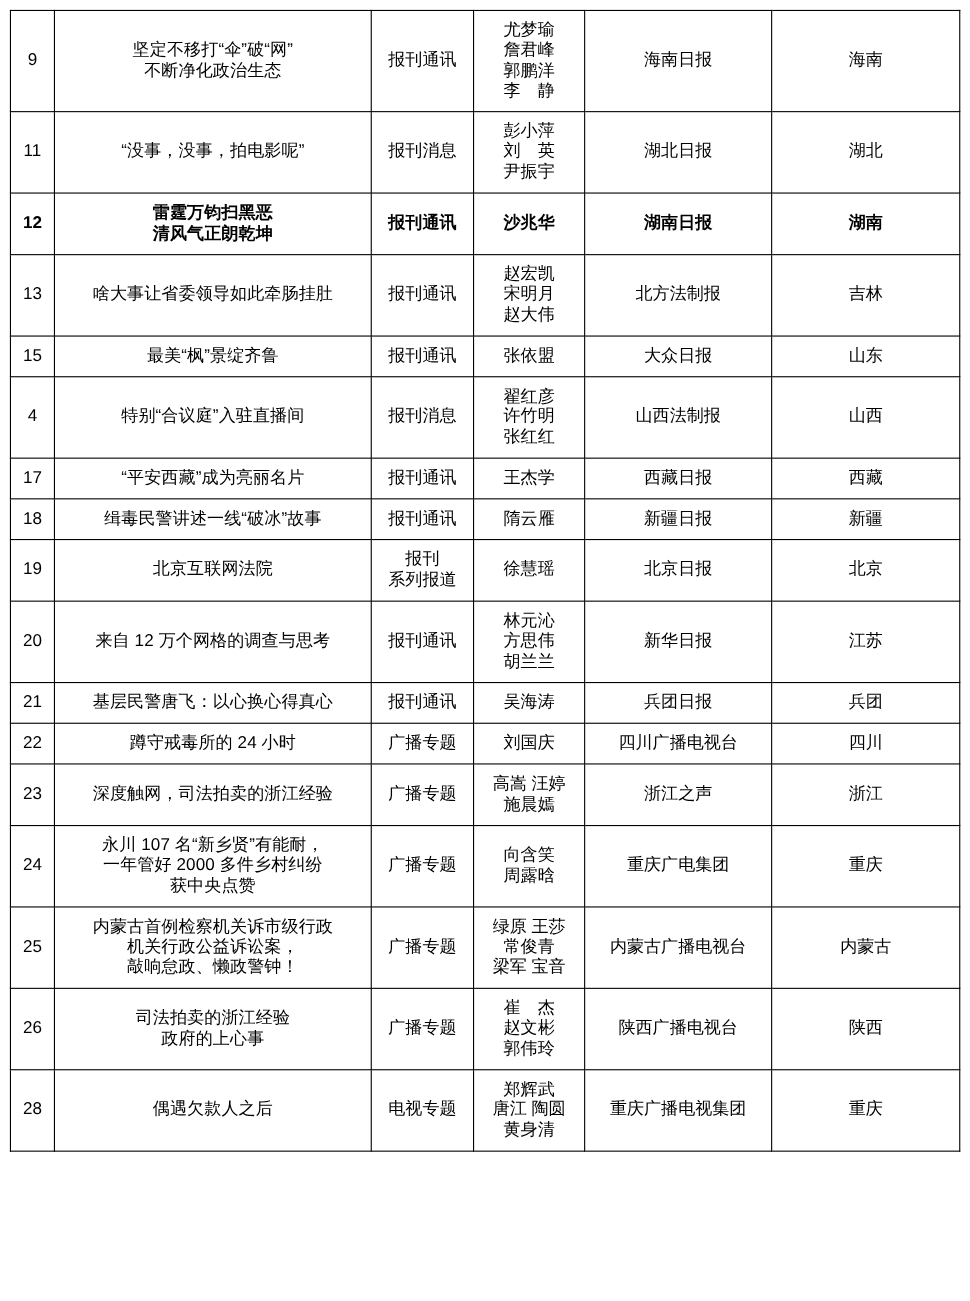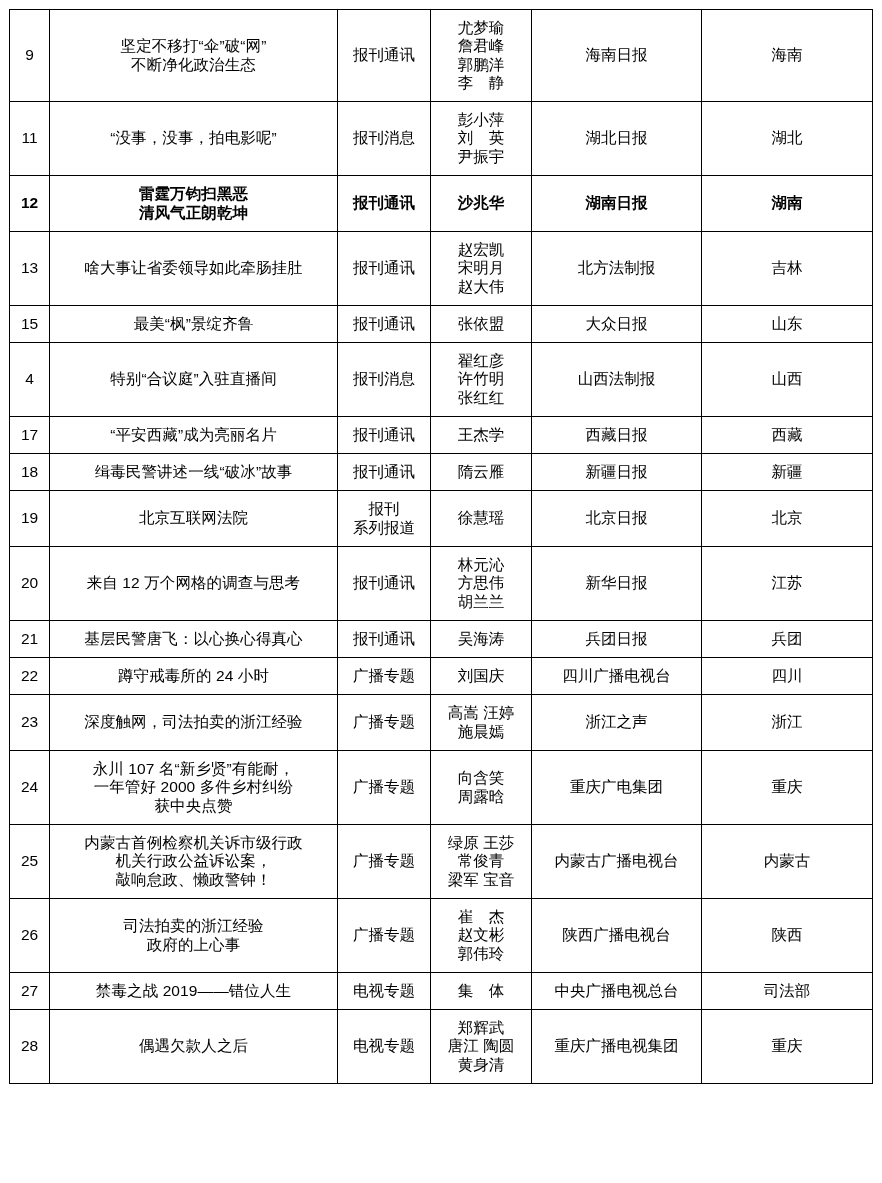--- a/index.html
+++ b/index.html
@@ -340,34 +340,20 @@
               <span class="ln">广播专题</span>
             </td>
             <td class="auth">
               <span class="ln">崔　杰</span>
               <span class="ln">赵文彬</span>
               <span class="ln">郭伟玲</span>
             </td>
             <td class="outlet">陕西广播电视台</td>
             <td class="region">陕西</td>
           </tr>
-          <tr style="height: 37px;">
-            <td class="seq">27</td>
-            <td class="title">
-              <span class="ln">禁毒之战 2019——错位人生</span>
-            </td>
-            <td class="cat">
-              <span class="ln">电视专题</span>
-            </td>
-            <td class="auth">
-              <span class="ln">集　体</span>
-            </td>
-            <td class="outlet">中央广播电视总台</td>
-            <td class="region">司法部</td>
-          </tr>
           <tr style="height: 74px;">
             <td class="seq">28</td>
             <td class="title">
               <span class="ln">偶遇欠款人之后</span>
             </td>
             <td class="cat">
               <span class="ln">电视专题</span>
             </td>
             <td class="auth">
               <span class="ln">郑辉武</span>

